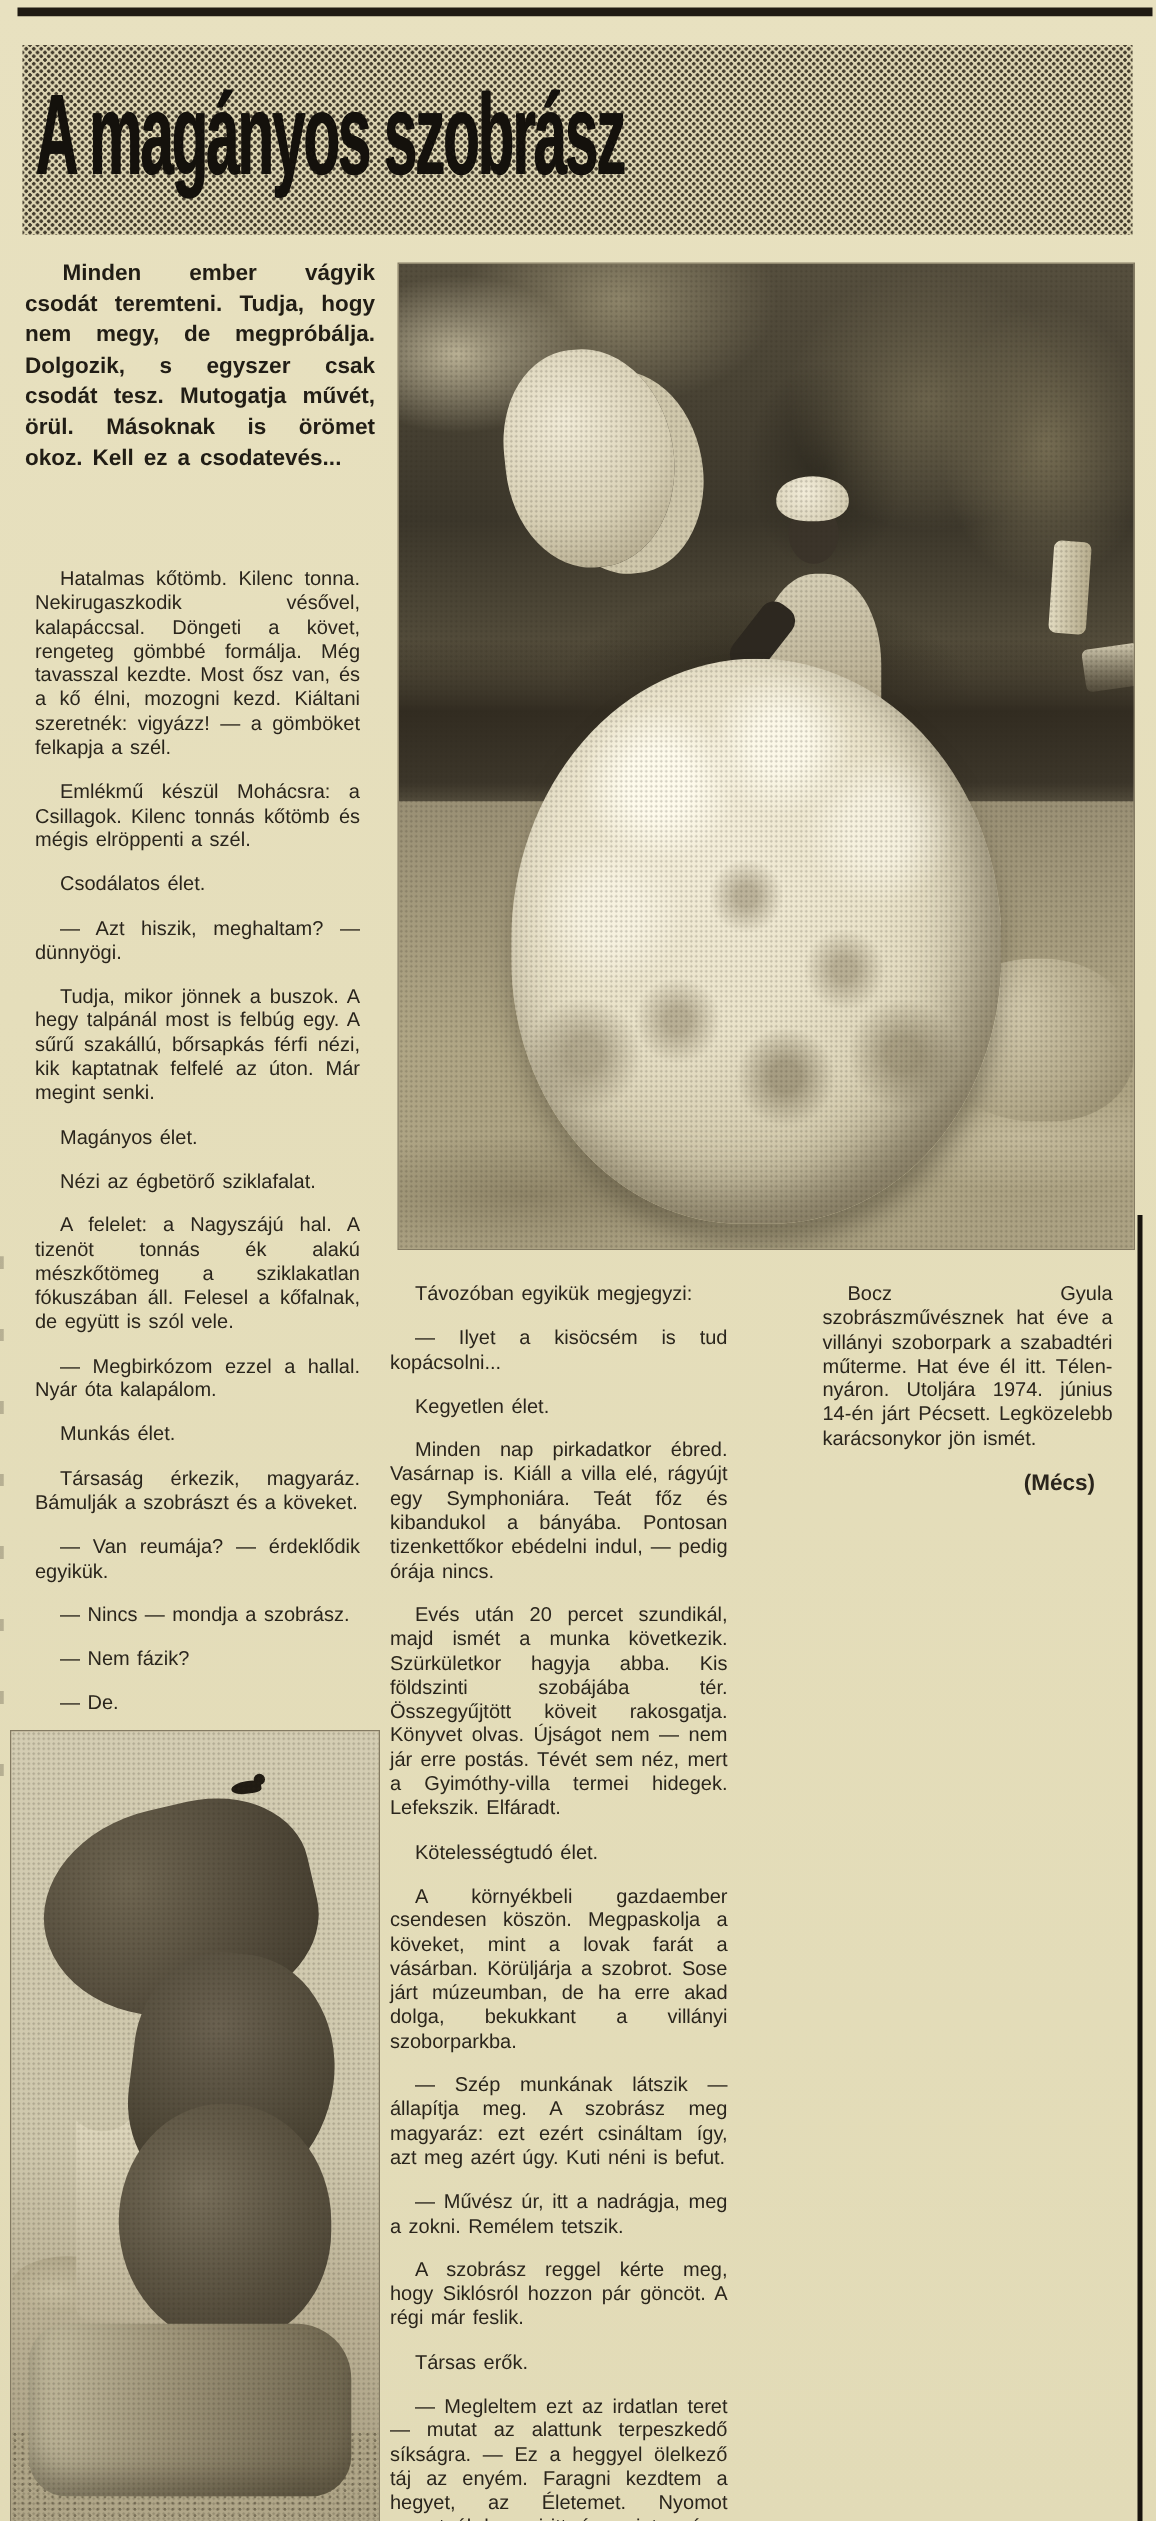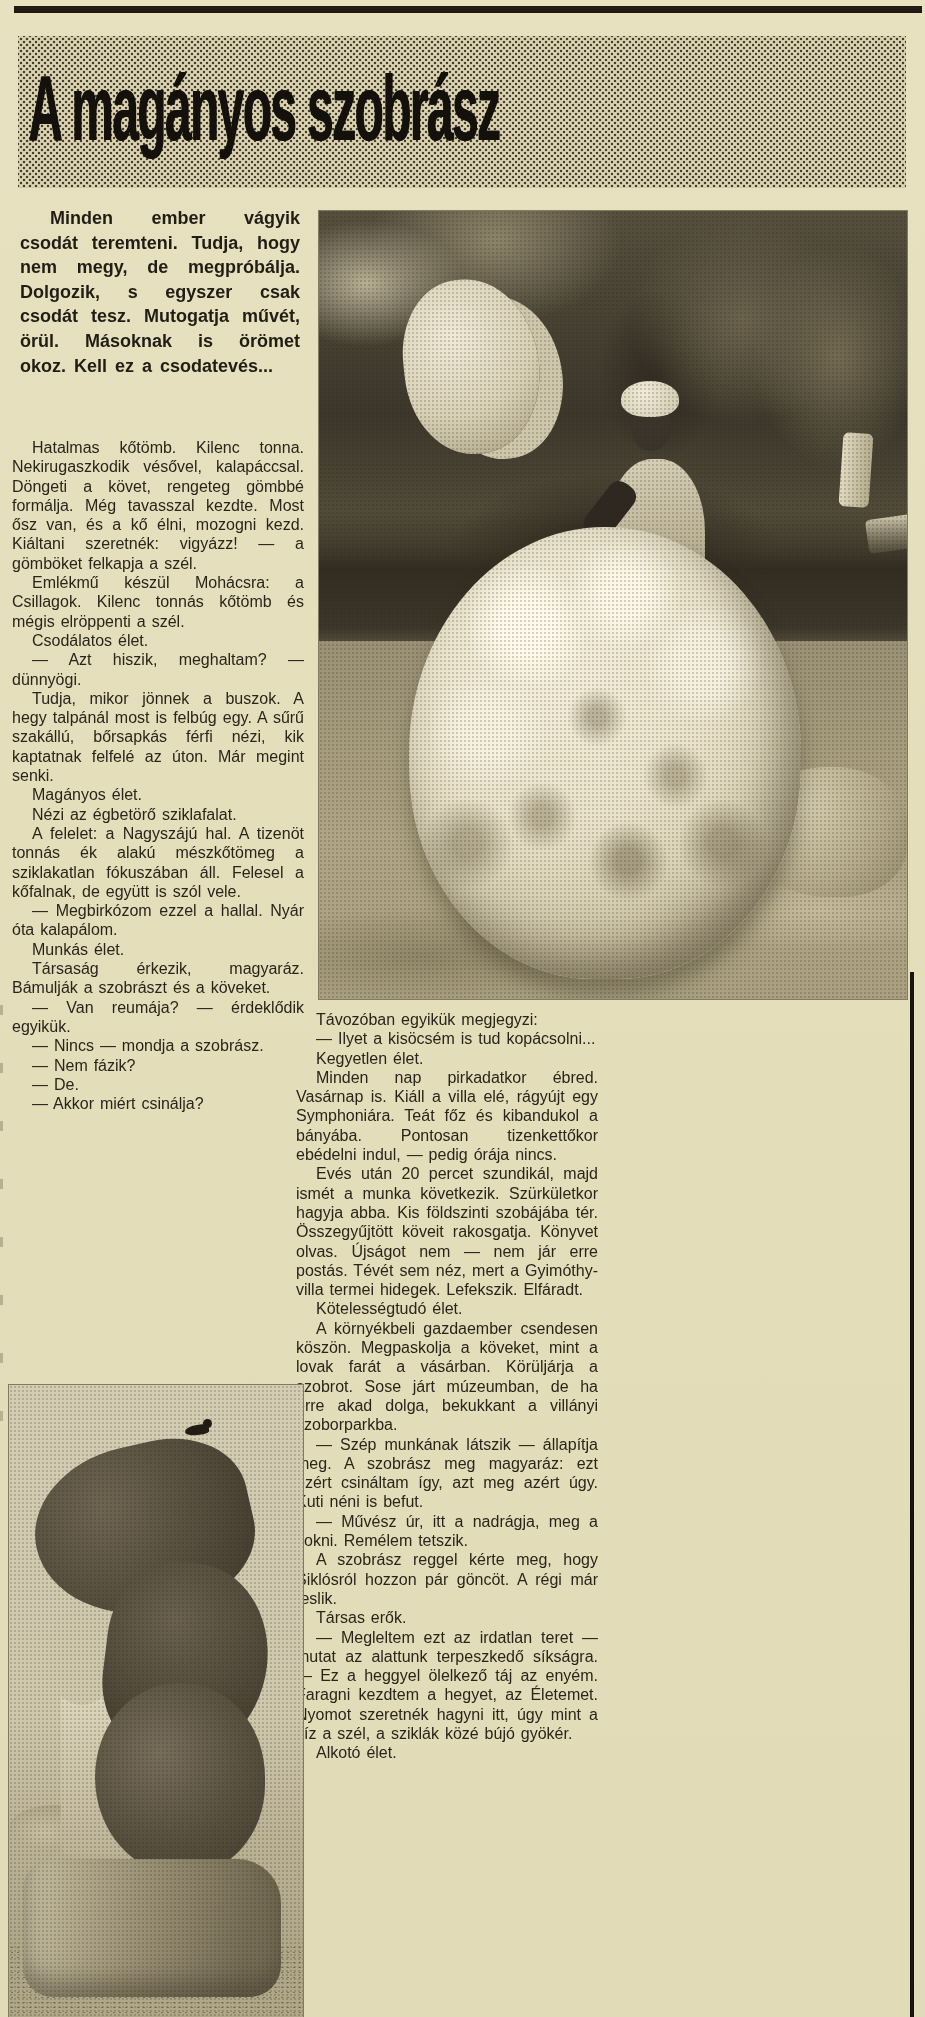--- a/index.html
+++ b/index.html
@@ -36,21 +36,21 @@
   
   .intro{
     position:absolute;left:20px;top:206px;width:280px;
     font-weight:bold;font-size:18px;line-height:24.6px;
     text-align:justify;word-spacing:3px;color:#211d15;
   }
   .intro p{margin:0;text-indent:30px;}
 
   
   .col{position:absolute;font-size:16px;line-height:19.3px;text-align:justify;word-spacing:1.5px;color:#2a251c;}
-  .col p{margin:0;text-indent:20px;}
+  .col p{margin:16px;text-indent:20px;}
   .col-left{left:12px;top:438px;width:292px;}
   .col-mid{left:296px;top:1010px;width:302px;}
   .col-right{left:642px;top:1010px;width:264px;}
   .byline{margin:0;margin-top:30px;text-align:right;padding-right:14px;font-weight:bold;font-size:18px;text-indent:0;}
   .col-right .byline{text-indent:0;}
 
   
   .right-rule{position:absolute;left:910px;top:972px;width:4px;height:1045px;background:#17130d;}
   .left-dashes{position:absolute;left:0;top:1005px;width:3px;height:420px;
     background:repeating-linear-gradient(180deg,#3a332744 0 10px,transparent 10px 58px);}
@@ -204,20 +204,26 @@
       <p>Kötelességtudó élet.</p>
       <p>A környékbeli gazdaember csendesen köszön. Megpaskolja a köveket, mint a lovak farát a vásárban. Körüljárja a szobrot. Sose járt múzeumban, de ha erre akad dolga, bekukkant a villányi szoborparkba.</p>
       <p>— Szép munkának látszik — állapítja meg. A szobrász meg magyaráz: ezt ezért csináltam így, azt meg azért úgy. Kuti néni is befut.</p>
       <p>— Művész úr, itt a nadrágja, meg a zokni. Remélem tetszik.</p>
       <p>A szobrász reggel kérte meg, hogy Siklósról hozzon pár göncöt. A régi már feslik.</p>
       <p>Társas erők.</p>
       <p>— Megleltem ezt az irdatlan teret — mutat az alattunk terpeszkedő síkságra. — Ez a heggyel ölelkező táj az enyém. Faragni kezdtem a hegyet, az Életemet. Nyomot szeretnék hagyni itt, úgy mint a víz a szél, a sziklák közé bújó gyökér.</p>
       <p>Alkotó élet.</p>
     </div>
 
+  <div class="col col-right">
+    <div>
+        <p>Bocz Gyula szobrászművésznek hat éve a villányi szoborpark a szabadtéri műterme. Hat éve él itt. Télen-nyáron. Utoljára 1974. június 14-én járt Pécsett. Legközelebb karácsonykor jön ismét.</p>
+      </div>
+    <p class="byline">(Mécs)</p>
+  </div>
 
   <div class="photo photo-bottom" title="Absztrakt, S-alakú kőszobor talapzaton, tetején egy madár">
     <div class="pb-hill"></div>
     <div class="pb-slab"></div>
     <div class="pb-top"></div>
     <div class="pb-notch"></div>
     <div class="pb-mid"></div>
     <div class="pb-low"></div>
     <div class="pb-bird-body"></div>
     <div class="pb-bird-head"></div>

